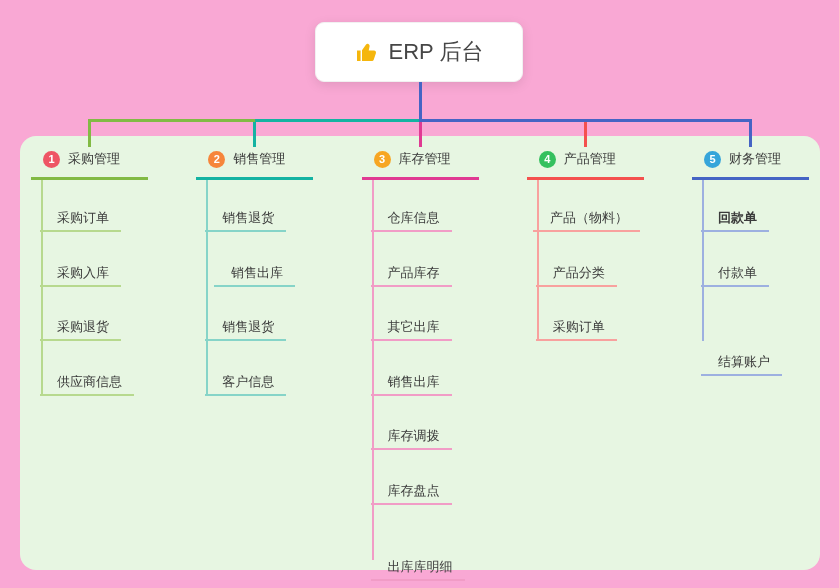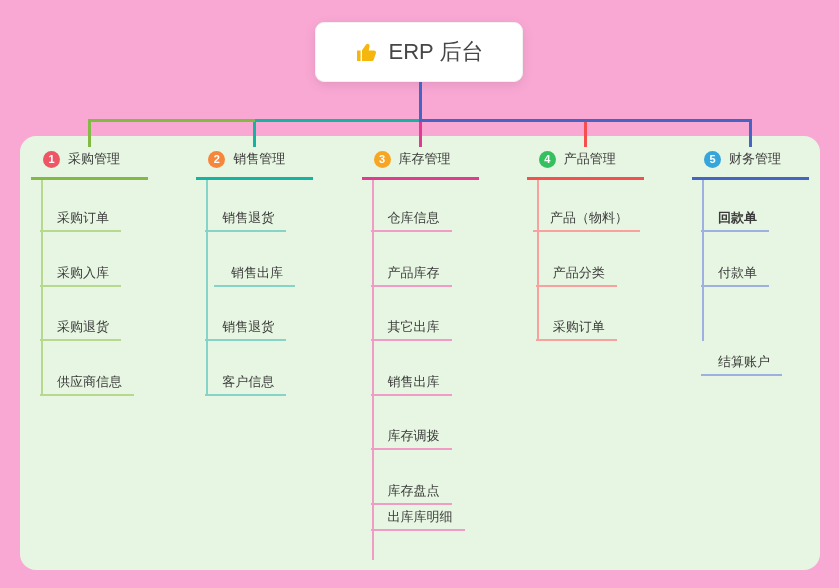--- a/index.html
+++ b/index.html
@@ -88,21 +88,21 @@
         <span class="badge" style="background: rgb(247, 166, 35);">3</span>
         <span class="cat-title">库存管理</span>
       </div>
       <div class="line" style="left: 371.5px; top: 180px; width: 2px; height: 379.6px; background: rgb(241, 156, 198);"></div>
       <div class="child-node" style="left: 370.5px; top: 206px; border-bottom-color: rgb(241, 156, 198);">仓库信息</div>
       <div class="child-node" style="left: 370.5px; top: 260.6px; border-bottom-color: rgb(241, 156, 198);">产品库存</div>
       <div class="child-node" style="left: 370.5px; top: 315.2px; border-bottom-color: rgb(241, 156, 198);">其它出库</div>
       <div class="child-node" style="left: 370.5px; top: 369.8px; border-bottom-color: rgb(241, 156, 198);">销售出库</div>
       <div class="child-node" style="left: 370.5px; top: 424.4px; border-bottom-color: rgb(241, 156, 198);">库存调拨</div>
       <div class="child-node" style="left: 370.5px; top: 479px; border-bottom-color: rgb(241, 156, 198);">库存盘点</div>
-      <div class="child-node" style="left: 370.5px; top: 505px; border-bottom-color: rgb(241, 156, 198);">出库库明细</div>
+      <div class="child-node" style="left: 370.5px; top: 555px; border-bottom-color: rgb(241, 156, 198);">出库库明细</div>
       <div class="cat-header" style="left: 526.75px; top: 147px; border-bottom-color: rgb(244, 81, 78);">
         <span class="badge" style="background: rgb(52, 192, 94);">4</span>
         <span class="cat-title">产品管理</span>
       </div>
       <div class="line" style="left: 536.75px; top: 180px; width: 2px; height: 161.2px; background: rgb(248, 161, 158);"></div>
       <div class="child-node" style="left: 533px; top: 206px; border-bottom-color: rgb(248, 161, 158);">产品（物料）</div>
       <div class="child-node" style="left: 535.75px; top: 260.6px; border-bottom-color: rgb(248, 161, 158);">产品分类</div>
       <div class="child-node" style="left: 535.75px; top: 315.2px; border-bottom-color: rgb(248, 161, 158);">采购订单</div>
       <div class="cat-header" style="left: 692px; top: 147px; border-bottom-color: rgb(69, 100, 196);">
         <span class="badge" style="background: rgb(54, 165, 218);">5</span>

